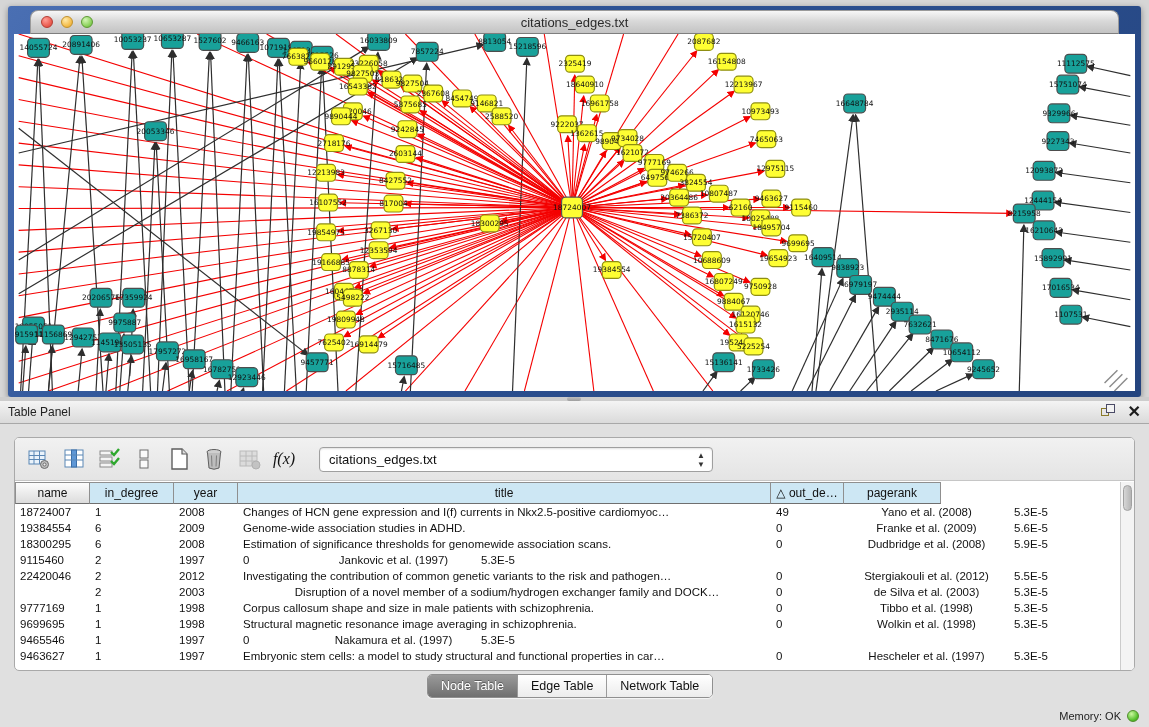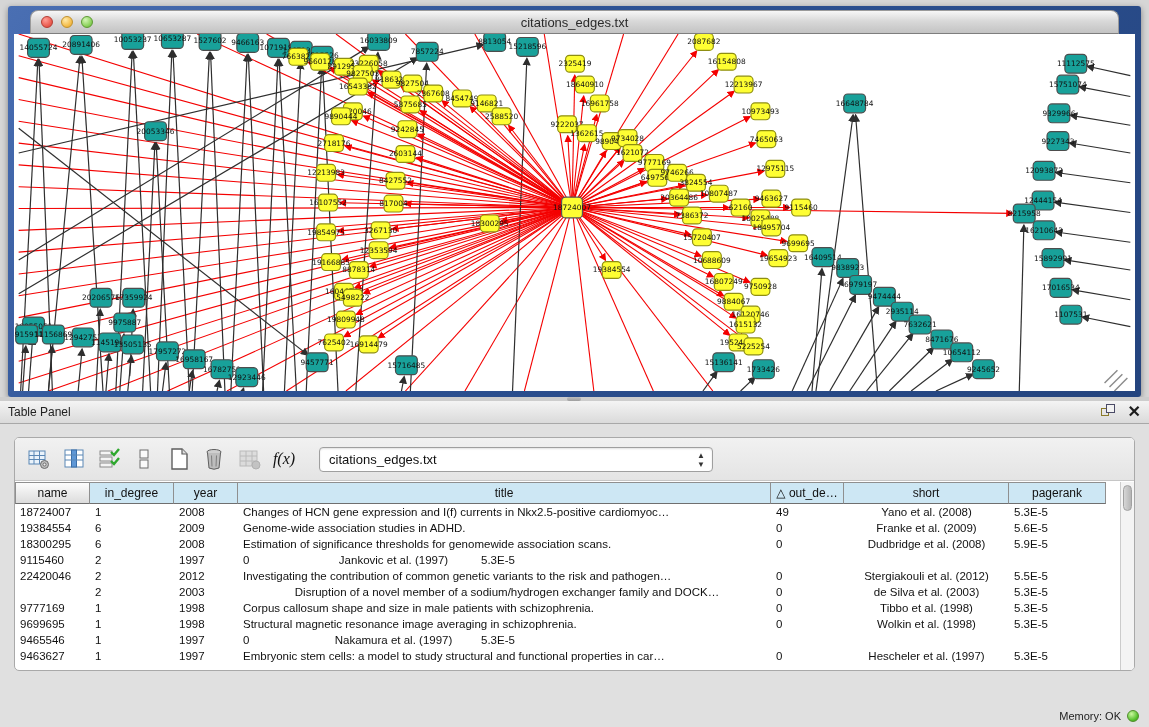--- a/index.html
+++ b/index.html
@@ -645,21 +645,20 @@
           </span>
         </div>
       </div>
 
       <div class="grid-header" id="grid-header">
           <div class="gh-cell first" style="width: 75px;">name</div>
           <div class="gh-cell" style="width: 84px;">in_degree</div>
           <div class="gh-cell" style="width: 64px;">year</div>
           <div class="gh-cell" style="width: 533px;">title</div>
           <div class="gh-cell" style="width: 73px;">△ out_de…</div>
-          <div class="gh-cell" style="width: 165px;">short</div>
           <div class="gh-cell" style="width: 97px;">pagerank</div>
         </div>
 
       <div class="grid-body" id="grid-body">
           <div class="grid-row">
             <div class="gr-cell" style="width: 75px;">18724007</div>
             <div class="gr-cell" style="width: 84px;">1</div>
             <div class="gr-cell" style="width: 64px;">2008</div>
             <div class="gr-cell" style="width: 533px;">Changes of HCN gene expression and I(f) currents in Nkx2.5-positive cardiomyoc…</div>
             <div class="gr-cell" style="width: 73px;">49</div>
@@ -745,19 +744,24 @@
             <div class="gr-cell center" style="width: 165px;">Hescheler et al. (1997)</div>
             <div class="gr-cell" style="width: 97px;">5.3E-5</div>
           </div>
         </div>
 
       <div class="vscroll">
         <div class="vthumb"></div>
       </div>
     </div>
 
+    <div class="tabs" id="tab-bar">
+        <div class="tab active">Node Table</div>
+        <div class="tab">Edge Table</div>
+        <div class="tab">Network Table</div>
+      </div>
 
     <div class="status">
       <span class="status-label">Memory: OK</span>
       <span class="mem-dot"></span>
     </div>
   </div>
 </div>
 
 </body></html>

